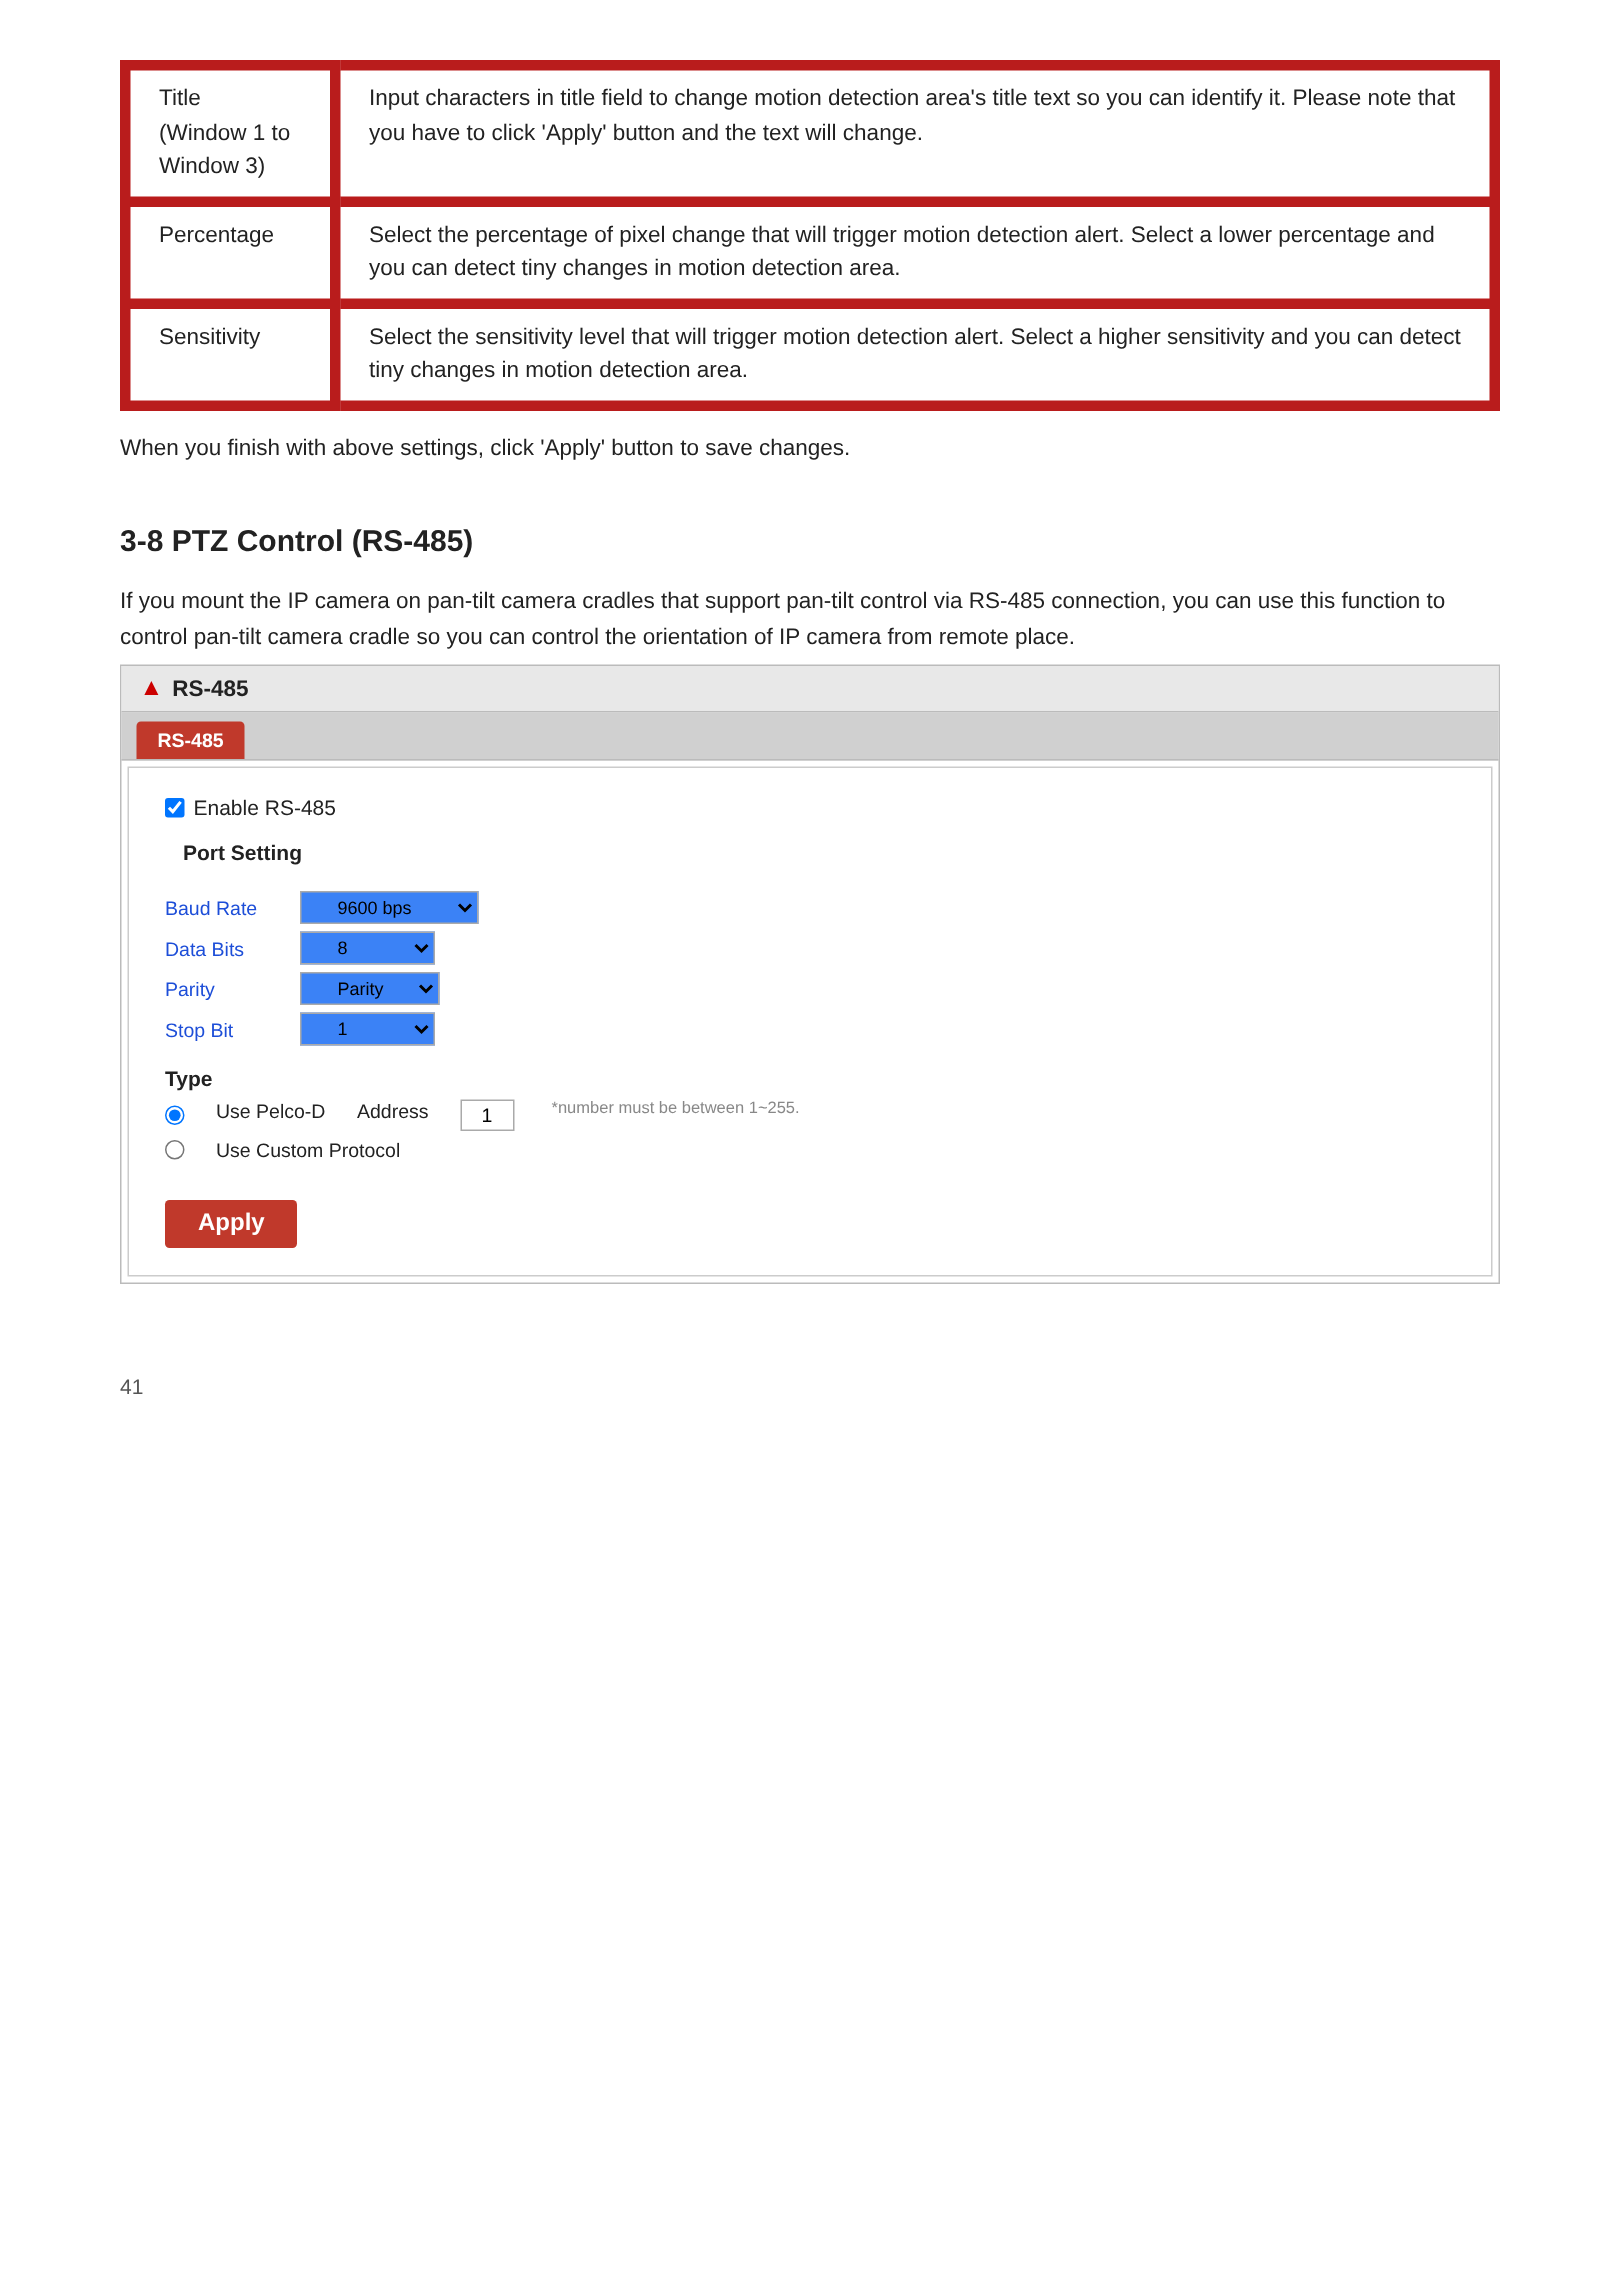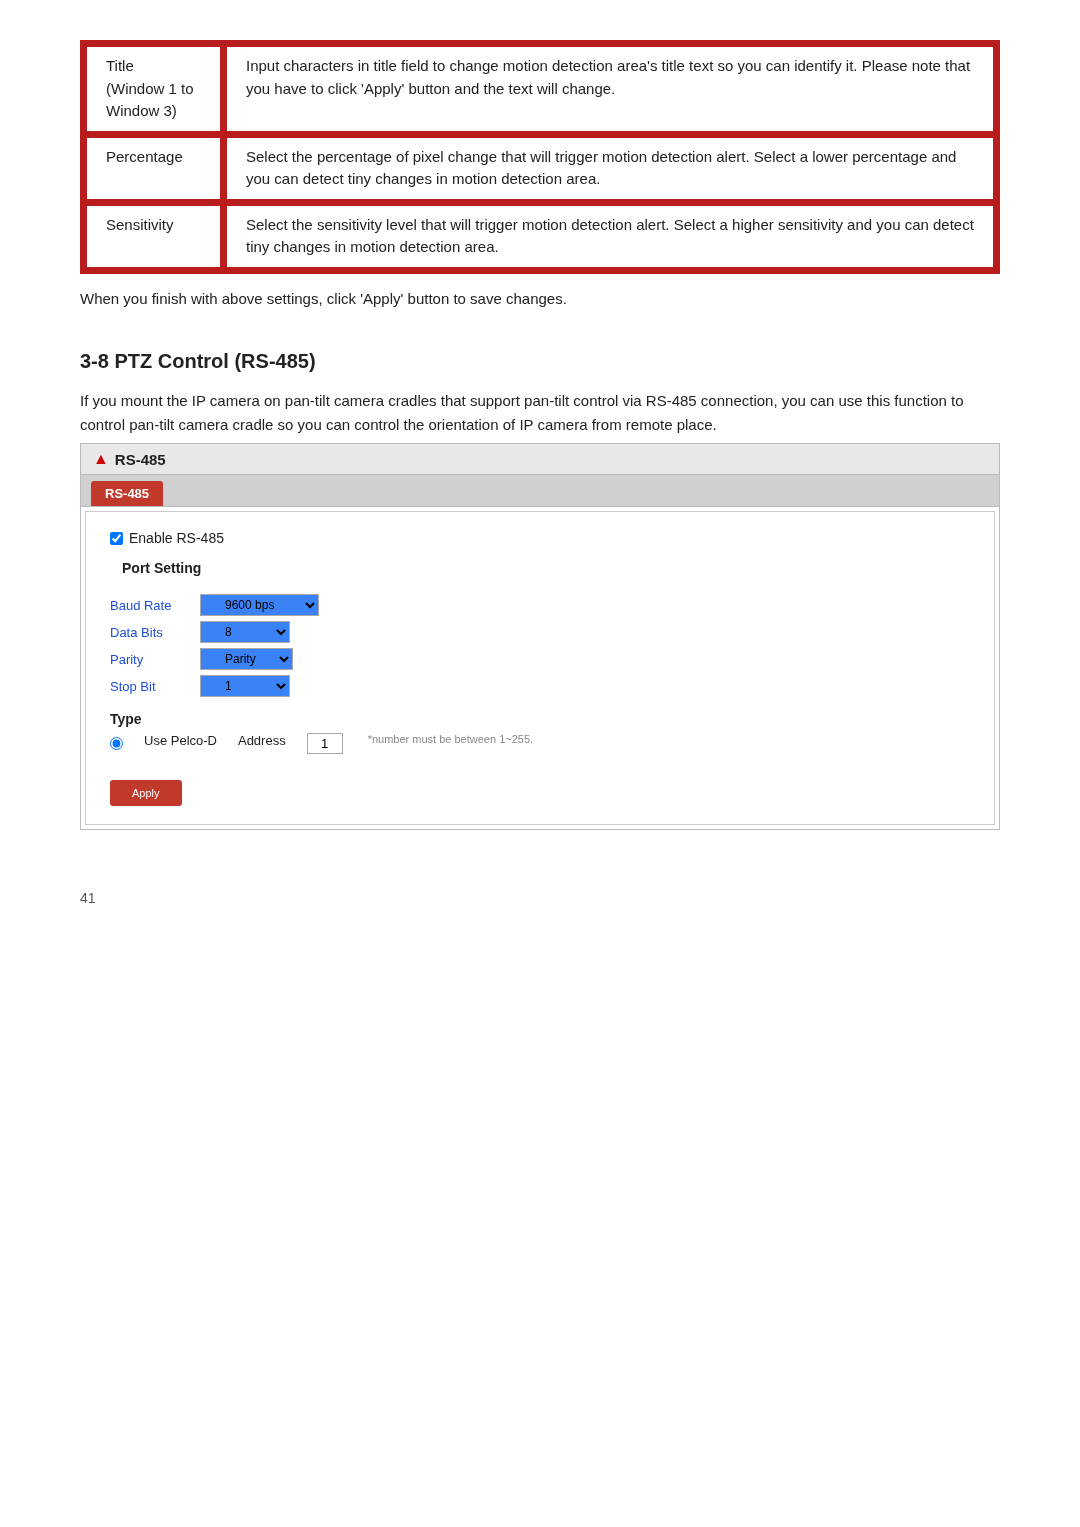--- a/index.html
+++ b/index.html
@@ -169,22 +169,22 @@
       font-size: 11px;
       color: #888;
       margin-left: 4px;
     }
 
     .apply-btn {
       background: #c0392b;
       color: #fff;
       border: none;
       padding: 7px 22px;
-      font-size: 11px;
-      font-weight: normal;
+      font-size: 16px;
+      font-weight: bold;
       cursor: pointer;
       border-radius: 3px;
       margin-top: 10px;
     }
 
     .page-number {
       text-align: left;
       margin-top: 60px;
       font-size: 14px;
       color: #555;
@@ -276,20 +276,24 @@
       <div class="type-label">Type</div>
 
       <div class="type-row">
         <input type="radio" name="protocol" checked="" style="">
         <span>Use Pelco-D</span>
         <span>Address</span>
         <input type="text" class="address-input" value="1" style="">
         <span class="address-hint">*number must be between 1~255.</span>
       </div>
 
+      <div class="type-row">
+        <input type="radio" name="protocol" style="">
+        <span>Use Custom Protocol</span>
+      </div>
     </div>
 
     
     <button class="apply-btn">Apply</button>
   </div>
 </div>
 
 <div class="page-number">41</div>
 
 </body></html>

